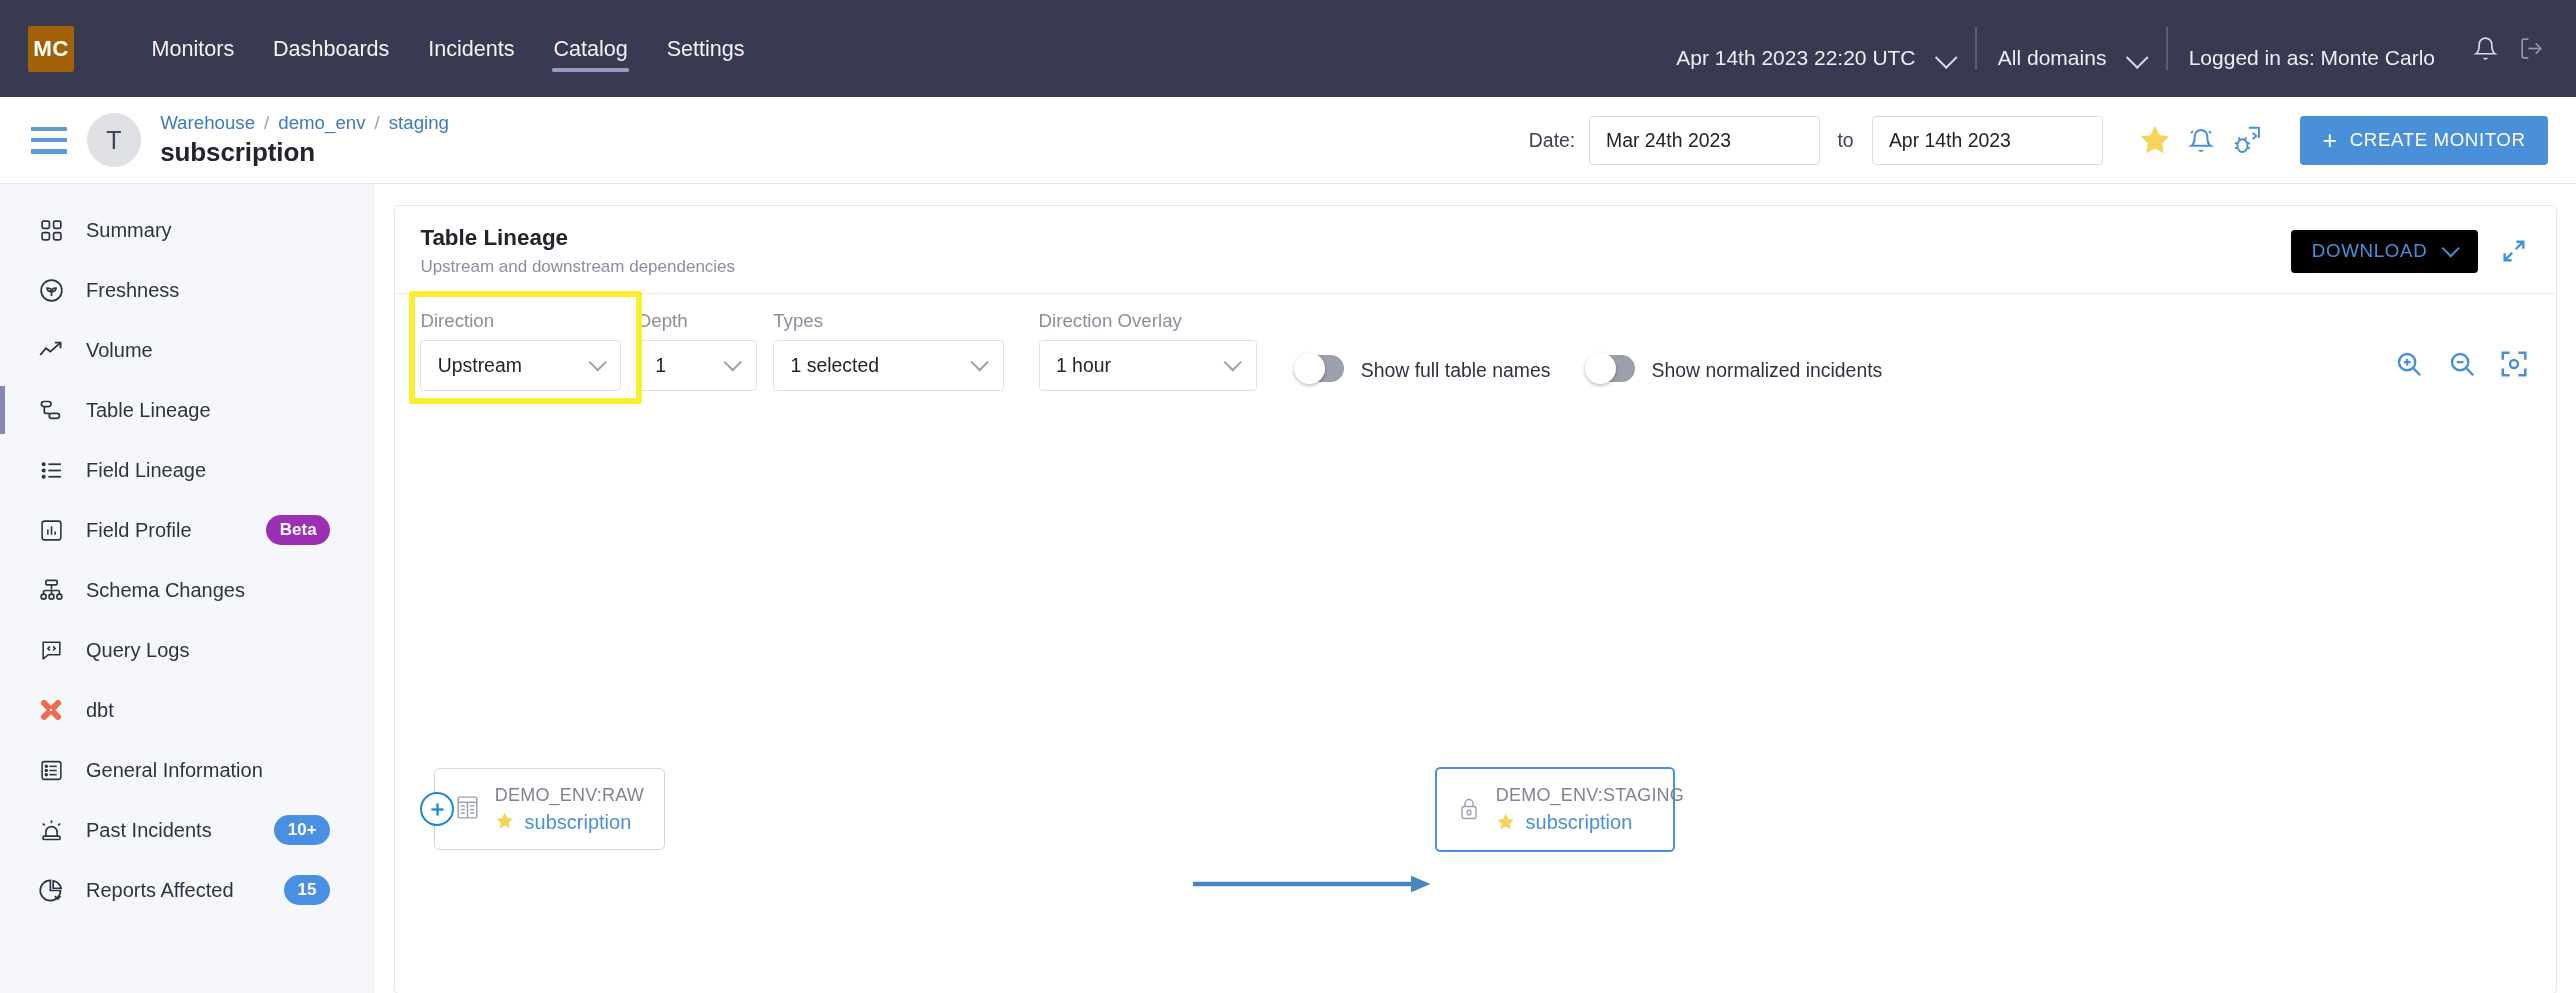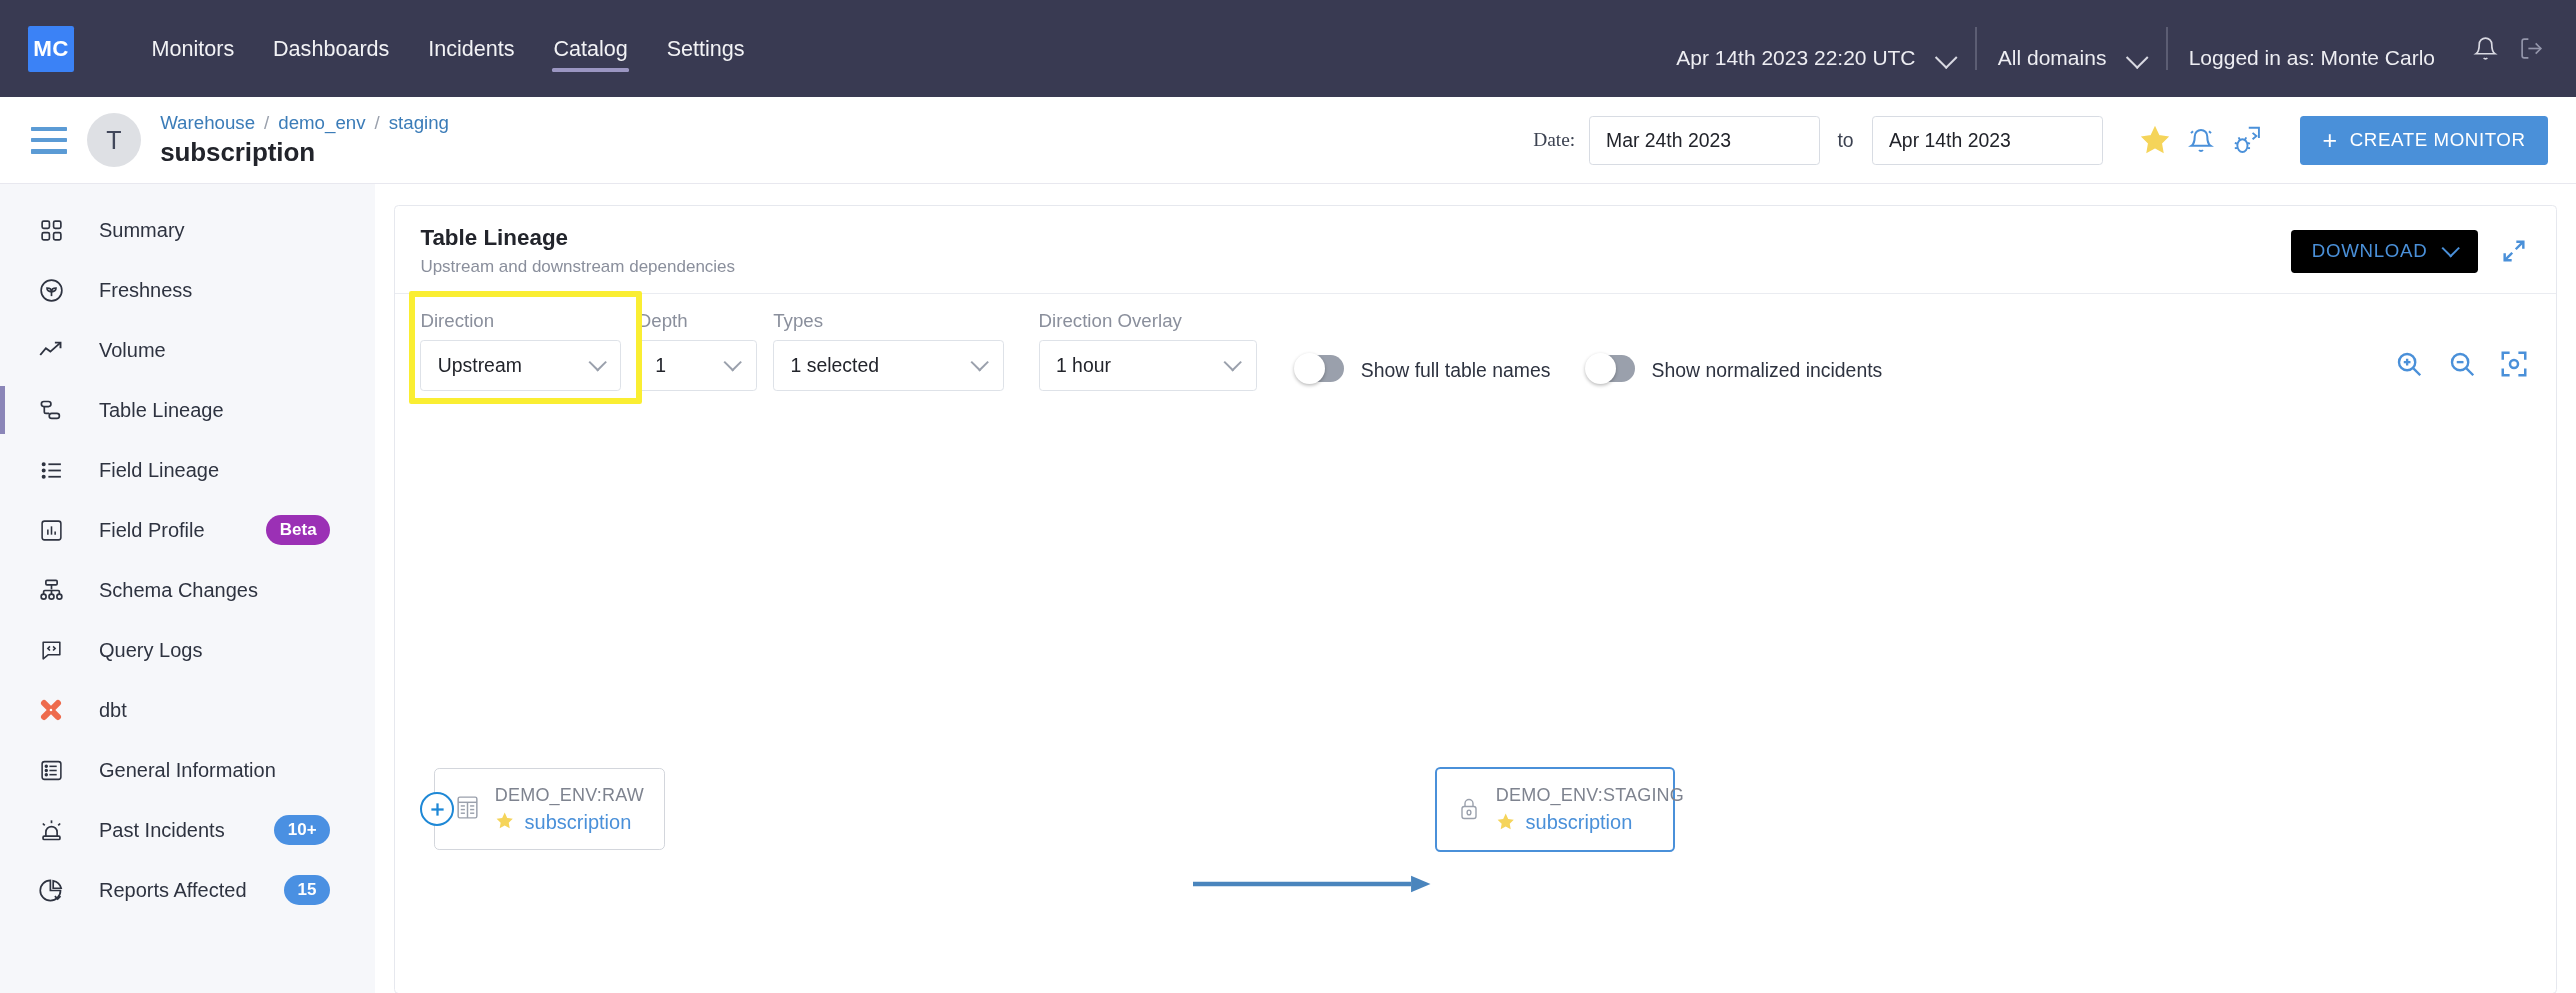--- a/index.html
+++ b/index.html
@@ -14,21 +14,21 @@
   .topnav {
     height: 97px;
     background: #393A52;
     display: flex;
     align-items: center;
     padding: 0 28px 0 28px;
     position: relative;
   }
   .logo {
     width: 46px; height: 46px;
-    background: #3b82f6;
+    background: #a16207;
     color: #fff;
     font-size: 22.4px;
     font-weight: 700;
     display: flex; align-items: center; justify-content: center;
     border-radius: 2.2px;
     letter-spacing: 0.4px;
     flex: 0 0 auto;
   }
   .nav-links {
     display: flex;
@@ -132,21 +132,21 @@
     font-weight: 700;
     color: #22242B;
     letter-spacing: -0.1px;
   }
   .date-area {
     margin-left: auto;
     display: flex;
     align-items: center;
     gap: 13.4px;
   }
-  .date-label { font-size: 19.4px; color: #3C4251; font-family: Liberation Serif, serif; }
+  .date-label { font-size: 19.4px; color: #3C4251; }
   .date-input {
     width: 231px; height: 49px;
     border: 0.7px solid #D8DCE3;
     border-radius: 3.7px;
     background: #fff;
     display:flex;align-items:center;
     padding: 0 16.4px;
     font-size: 19.4px;
     color: #22242B;
     cursor: text;
@@ -180,21 +180,21 @@
     position: relative;
     overflow: hidden;
   }
   .side-item {
     display: flex;
     align-items: center;
     height: 60px;
     padding-left: 36px;
     position: relative;
     cursor: pointer;
-    gap: 33px;
+    gap: 20px;
   }
   .side-item.active::before {
     content:"";
     position:absolute; left: 0; top: 6px; bottom: 6px;
     width: 4.5px; background: #8B86B8;
   }
   .side-ico { width: 30px; height: 30px; flex: 0 0 auto; display:flex;align-items:center;justify-content:center; }
   .side-label { font-size: 20px; color: #2E3340; white-space: nowrap; }
   .pill {
     margin-left: auto;

